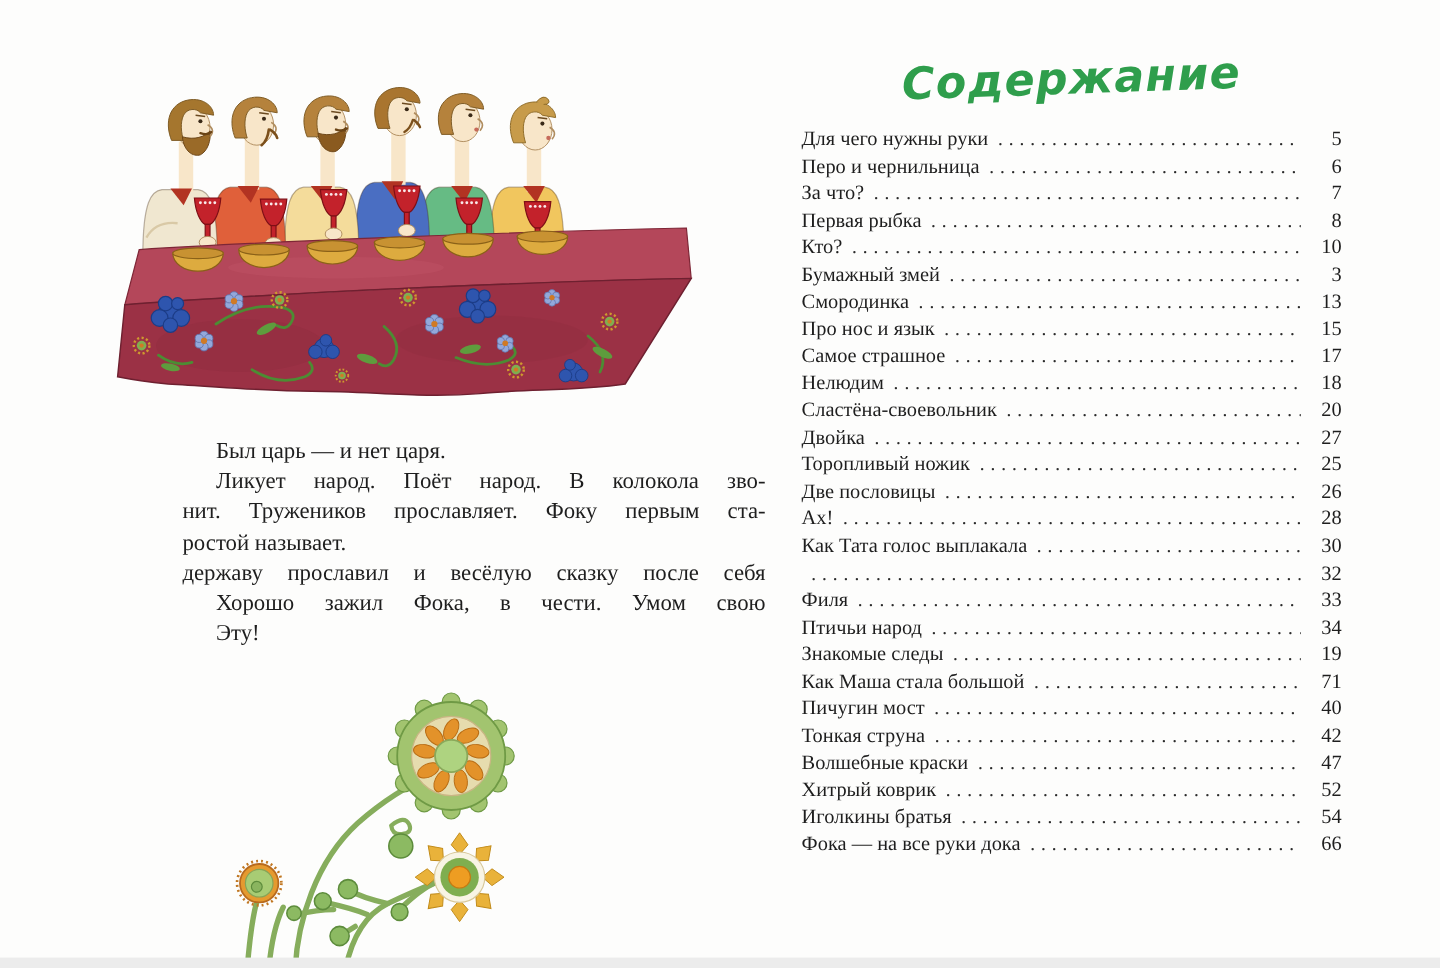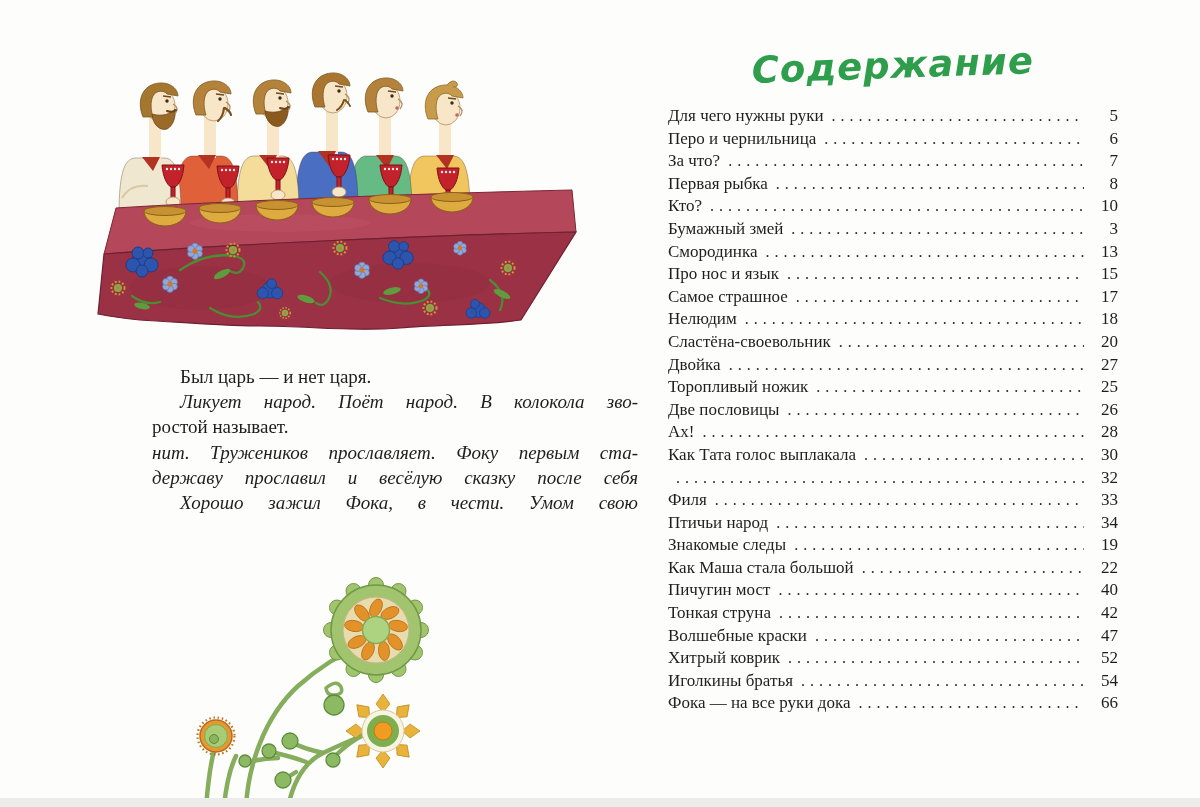--- a/index.html
+++ b/index.html
@@ -9,21 +9,21 @@
     position:relative;
   }
   .spread{position:absolute;inset:0;}
   
   .feast-svg{position:absolute;left:80px;top:58px;width:500px;height:302px;}
   .story{
     position:absolute;left:108px;top:364px;width:486px;
     font-size:19px;line-height:25.2px;color:var(--text-color);margin-left:44px;
   }
   .story-line{white-space:nowrap;}
-  .story-line.just{white-space:normal;text-align:justify;text-align-last:justify;font-style:italic;}
+  .story-line.just{white-space:normal;text-align:justify;text-align-last:justify;}
   .story-line.indent{padding-left:28px;}
   .story-line.just.indent{padding-left:0;text-indent:28px;}
   .flowers-svg{position:absolute;left:128px;top:568px;width:422px;height:239px;}
   
   .toc-heading{
     position:absolute;left:668px;top:44px;width:450px;height:54px;
     text-align:center;
     font-family:"DejaVu Sans", sans-serif;
     font-style:italic;font-weight:bold;font-size:37px;letter-spacing:1px;
     color:var(--green-accent);
@@ -388,29 +388,30 @@
           </g>
       </g>
     </g>
   </svg>
 
   <div class="story">
   <div class="story-line indent">Был царь — и нет царя.</div>
 
   <div class="story-line indent just">Ликует народ. Поёт народ. В колокола зво-</div>
 
+  <div class="story-line just">нит. Тружеников прославляет. Фоку первым ста-</div>
+
   <div class="story-line">ростой называет.</div>
 
-  <div class="story-line just">нит. Тружеников прославляет. Фоку первым ста-</div>
-
   <div class="story-line just">державу прославил и весёлую сказку после себя</div>
 
   <div class="story-line indent just">Хорошо зажил Фока, в чести. Умом свою</div>
 
 
+  <div class="story-line indent">Эту!</div>
 </div>
 
   <svg class="flowers-svg" viewBox="0 0 422 239" aria-hidden="true">
 
     <g stroke="#86ad5c" stroke-width="4.5" fill="none" stroke-linecap="round">
       <path d="M78,239 C80,215 82,195 87,180"></path>
       <path d="M96,239 C98,218 102,200 108,188"></path>
       <path d="M118,239 C120,200 135,150 170,118 C195,96 215,85 234,77"></path>
       <path d="M160,239 C165,215 175,195 195,185 C212,177 226,171 236,167"></path>
       <path d="M236,167 C224,172 214,181 205,190"></path>
@@ -602,21 +603,21 @@
 
   <div class="toc-row">
     <span class="toc-title">Знакомые следы</span>
     <span class="toc-dots">......................................................................</span>
     <span class="toc-page">19</span>
   </div>
 
   <div class="toc-row">
     <span class="toc-title">Как Маша стала большой</span>
     <span class="toc-dots">......................................................................</span>
-    <span class="toc-page">22</span>
+    <span class="toc-page">71</span>
   </div>
 
   <div class="toc-row">
     <span class="toc-title">Пичугин мост</span>
     <span class="toc-dots">......................................................................</span>
     <span class="toc-page">40</span>
   </div>
 
   <div class="toc-row">
     <span class="toc-title">Тонкая струна</span>

